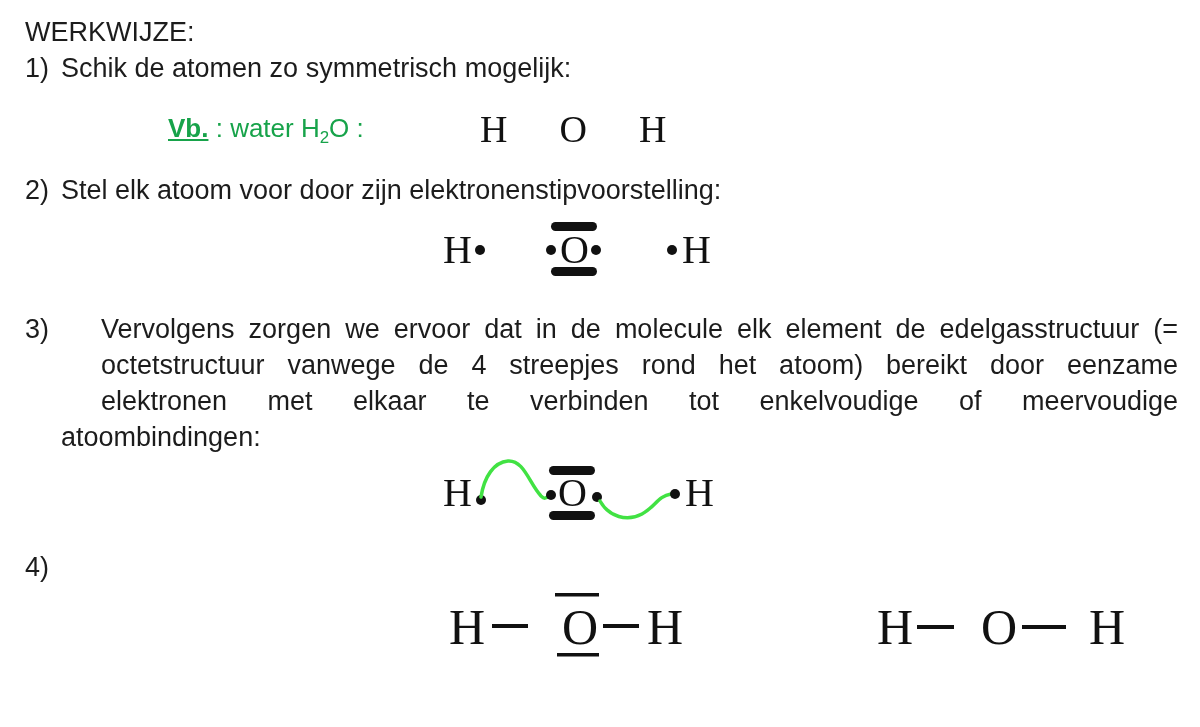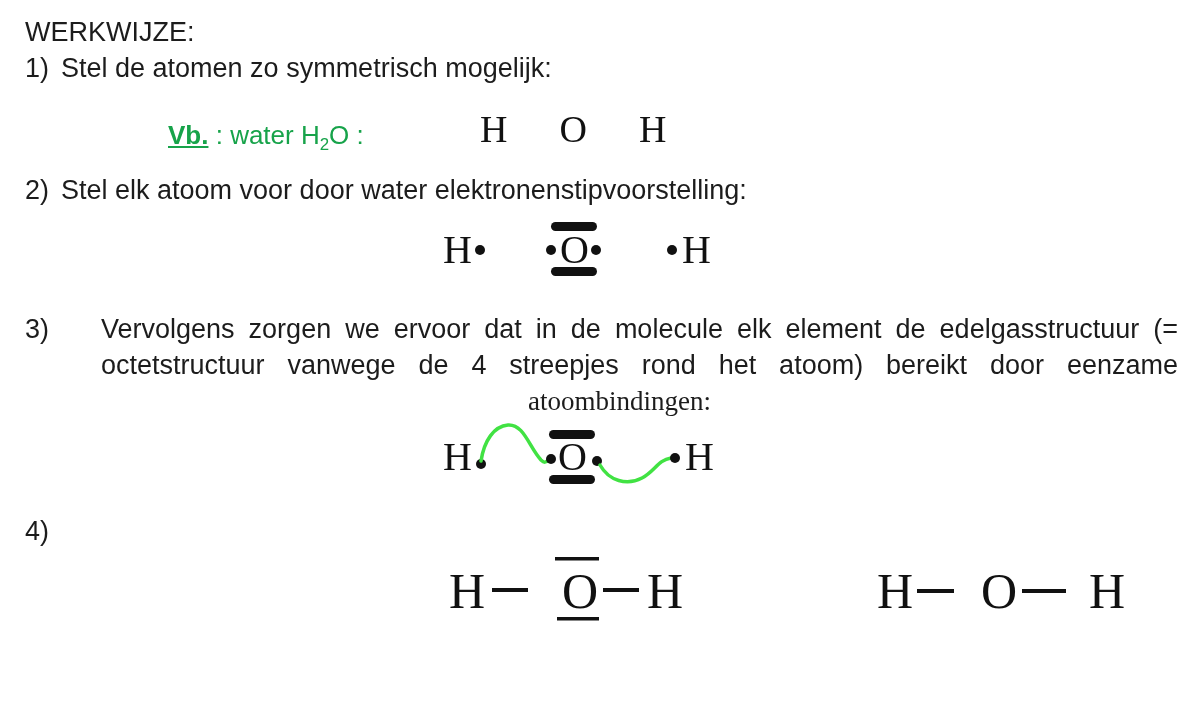--- a/index.html
+++ b/index.html
@@ -7,26 +7,26 @@
     width:1200px;height:727px;overflow:hidden;
     font-family:"Liberation Sans",sans-serif;
     color:#1c1c1c;font-size:27px;
   }
   .page{padding:14px 22px 0 25px;}
   .title{line-height:36px;font-weight:normal;}
   .step{display:flex;line-height:36px;}
   .step-num{flex:0 0 36px;}
   .step-body{flex:1;}
   .jline{text-align:justify;text-align-last:justify;line-height:36px;margin-left:40px;}
-  .jline-last{text-align:center;line-height:36px;font-family:Liberation Serif, serif;}
+  .jline-last{text-align:left;line-height:36px;}
 
   
   .example{position:relative;height:58px;margin-top:18px;}
   .green-label{
-    position:absolute;left:143px;top:16px;
+    position:absolute;left:143px;top:9px;
     color:#17a34a;font-size:26px;line-height:30px;white-space:pre;text-align:center;
   }
   .green-label .vb{font-weight:bold;text-decoration:underline;}
   .green-label sub{font-size:0.65em;}
   .hoh{position:absolute;left:455px;top:3px;display:flex;gap:52px;}
   .serif-atom{
     font-family:"Liberation Serif",serif;font-size:38px;line-height:44px;color:#111;
   }
 
   .stepgap{margin-top:10px;}
@@ -45,54 +45,55 @@
 </style>
 </head>
 <body>
 
 <div class="page">
 
   <div class="title">WERKWIJZE:</div>
 
   <div class="step">
     <span class="step-num">1)</span>
-    <div class="step-body">Stel de atomen zo symmetrisch mogelijk:</div>
+    <div class="step-body">Schik de atomen zo symmetrisch mogelijk:</div>
   </div>
 
   <div class="example">
     <div class="green-label"><span class="vb">Vb.</span><span> : </span><span>water H</span><sub>2</sub><span>O</span><span> :</span></div>
     <div class="hoh">
       <span class="serif-atom">H</span>
       <span class="serif-atom">O</span>
       <span class="serif-atom">H</span>
     </div>
   </div>
 
   <div class="step stepgap">
     <span class="step-num">2)</span>
-    <div class="step-body">Stel elk atoom voor door water elektronenstipvoorstelling:</div>
+    <div class="step-body">Stel elk atoom voor door zijn elektronenstipvoorstelling:</div>
   </div>
 
   <svg class="diagram d2" width="1200" height="72" viewBox="0 212 1200 72">
     <text class="atom40" x="443" y="262">H</text>
     <circle class="ink" cx="480" cy="249" r="5"></circle>
     <circle class="ink" cx="551" cy="249" r="5"></circle>
     <text class="atom40" x="560" y="262">O</text>
     <rect class="ink" x="551" y="221" width="46" height="9" rx="4.5"></rect>
     <rect class="ink" x="551" y="266" width="46" height="9" rx="4.5"></rect>
     <circle class="ink" cx="596" cy="249" r="5"></circle>
     <circle class="ink" cx="672" cy="249" r="5"></circle>
     <text class="atom40" x="682" y="262">H</text>
   </svg>
 
   <div class="step para3">
     <span class="step-num">3)</span>
     <div class="step-body">
       <div class="jline">Vervolgens zorgen we ervoor dat in de molecule elk element de edelgasstructuur (=</div>
       <div class="jline">octetstructuur vanwege de 4 streepjes rond het atoom) bereikt door eenzame</div>
+      <div class="jline">elektronen met elkaar te verbinden tot enkelvoudige of meervoudige</div>
       <div class="jline-last">atoombindingen:</div>
     </div>
   </div>
 
   <svg class="diagram d3" width="1200" height="90" viewBox="0 450 1200 90">
     <text class="atom40" x="443" y="506">H</text>
     <circle class="ink" cx="481" cy="500" r="5"></circle>
     <path class="curve" d="M 481 497 C 484 477, 494 462, 508 461 C 524 460, 529 483, 541 496 C 544 499, 546 499, 549 495" stroke="#41e243"></path>
     <circle class="ink" cx="551" cy="495" r="5"></circle>
     <text class="atom40" x="558" y="506">O</text>

